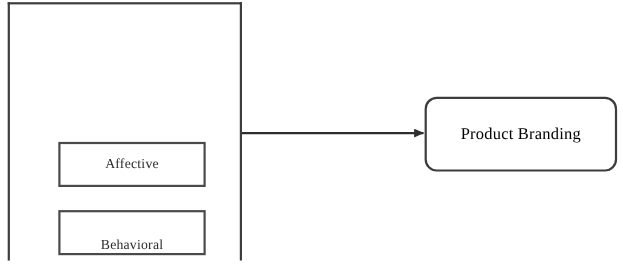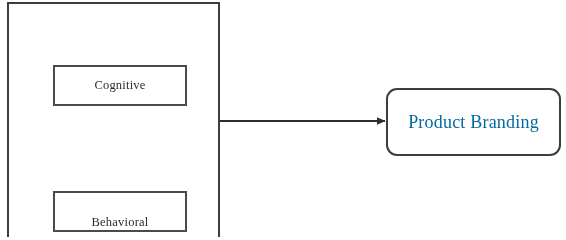--- a/index.html
+++ b/index.html
@@ -81,37 +81,37 @@
     height: 68px;
     border: 2px solid #3d3d3d;
     border-radius: 11px;
     background: #ffffff;
     box-sizing: border-box;
     display: flex;
     align-items: center;
     justify-content: center;
   }
   #branding-label {
-    font-size: 18px;
-    color: #0369a1;
+    font-size: 15px;
+    color: #000000;
     letter-spacing: 0.2px;
     white-space: nowrap;
   }
 </style>
 </head>
 <body>
 
 <div id="canvas">
 
   <div id="attitude-box">
 
-    <div class="dimension-box" id="dimension-box-0">
-      <span class="dimension-label">Cognitive</span>
+
+    <div class="dimension-box" id="dimension-box-1">
+      <span class="dimension-label">Affective</span>
     </div>
-
 
     <div class="dimension-box" id="dimension-box-2">
       <span class="dimension-label">Behavioral</span>
     </div>
   </div>
 
   <svg id="arrow-svg" viewBox="0 0 566 237" xmlns="http://www.w3.org/2000/svg">
     <defs>
       <marker id="arrowhead" markerWidth="9" markerHeight="8" refX="8.5" refY="4" orient="auto" markerUnits="userSpaceOnUse">
         <path d="M0,0 L9,4 L0,8 Z" fill="#2e2e2e"></path>

